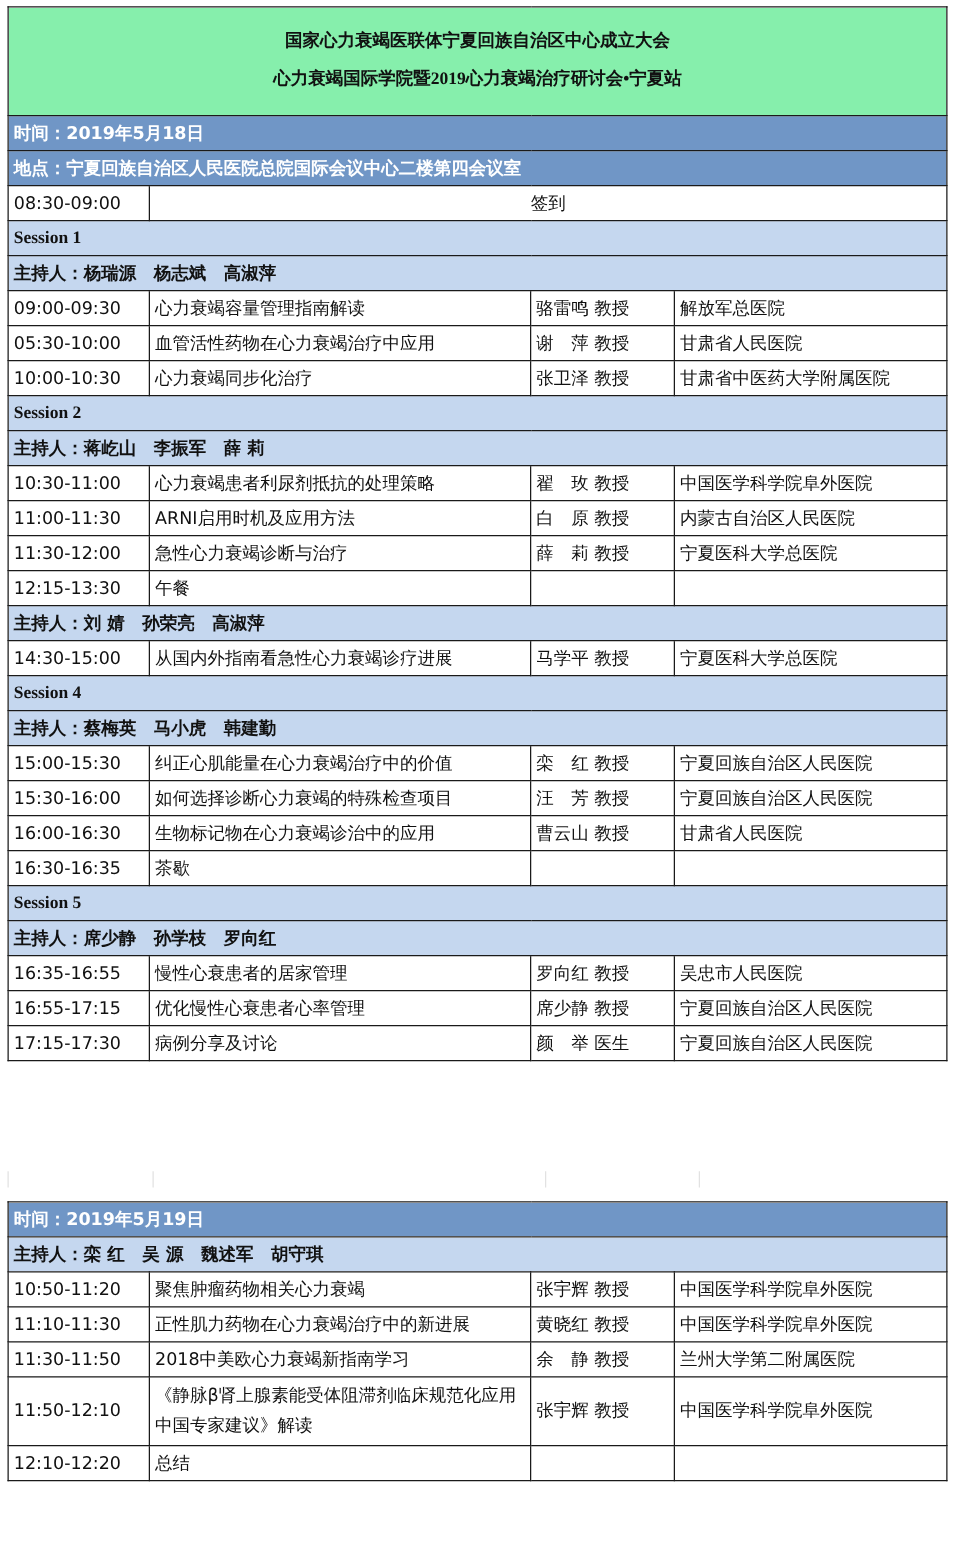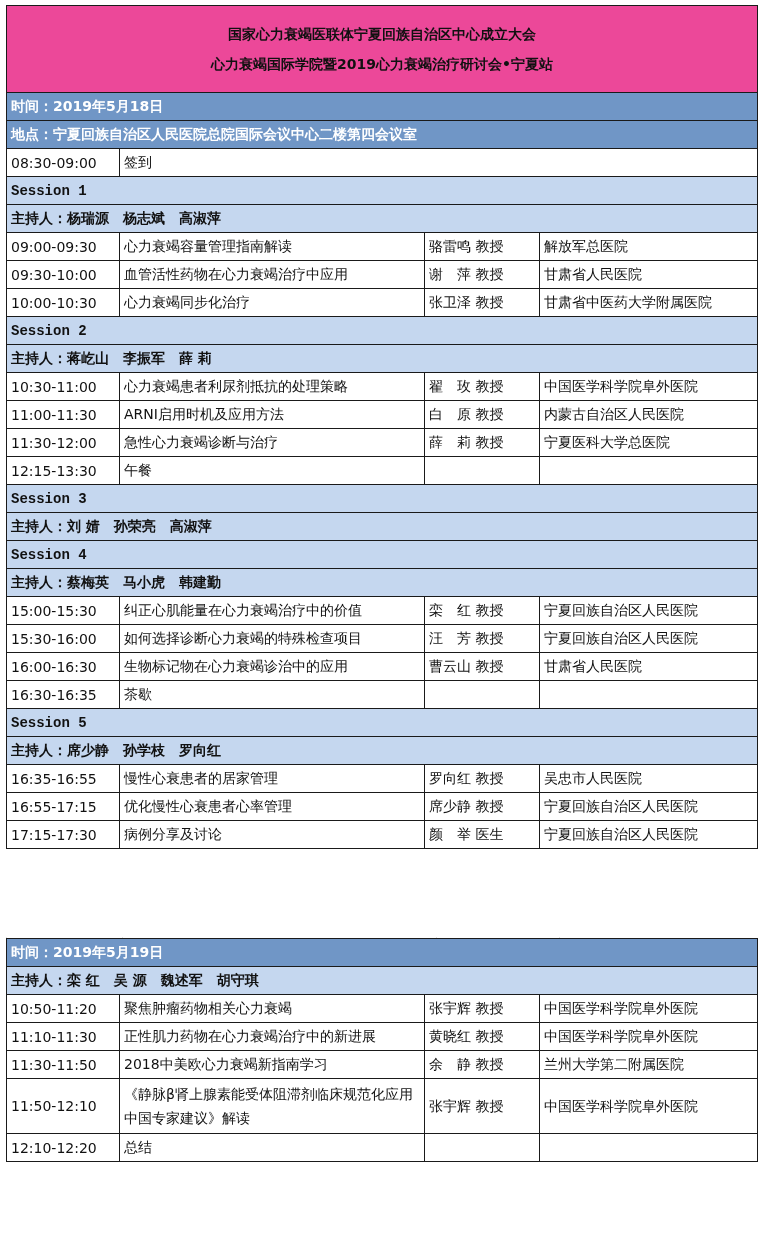--- a/index.html
+++ b/index.html
@@ -1,29 +1,29 @@
 <!DOCTYPE html>
 <html><head>
 <meta charset="utf-8">
 <style>
   html,body{margin:0;padding:0;background:#ffffff;}
   body{width:765px;height:1248px;position:relative;overflow:hidden;font-family:"DejaVu Sans","Liberation Sans",sans-serif;}
   .tbl{position:absolute;left:6px;width:752px;border-collapse:collapse;table-layout:fixed;}
   .tbl td{border:1px solid #1a1a1a;padding:0 4px;height:27px;font-size:14px;color:#111;white-space:nowrap;overflow:hidden;vertical-align:middle;}
   #t1{top:5px;}
-  #t2{top:938px;}
+  #t2{top:961px;}
   .c-time{width:113px;}
   .c-topic{width:305px;}
   .c-spk{width:115px;}
   .c-hosp{width:auto;}
-  .title{background:#ec4899;color:#fff;font-weight:bold;text-align:center;font-size:17px;height:86px!important;line-height:30px;white-space:normal!important;}
+  .title{background:#86efac;color:#fff;font-weight:bold;text-align:center;font-size:17px;height:86px!important;line-height:30px;white-space:normal!important;font-family:Liberation Serif, serif;}
   .dark{background:#7096c6;color:#fff!important;font-weight:bold;font-size:14px;}
   .light{background:#c5d7ef;font-weight:bold;}
-  .sess{font-family:Liberation Mono, monospace;font-size:15px;}
-  .center{}
+  .sess{font-family:Liberation Serif, serif;font-size:15px;}
+  .center{text-align:center;}
   .two{height:54px!important;white-space:normal!important;line-height:24px;}
   .gap{position:absolute;left:6px;top:937px;width:752px;height:13px;}
   .gap span{position:absolute;top:0;height:13px;border-left:1px solid #e2e2e2;}
 </style>
 </head>
 <body>
 
 <table class="tbl" id="t1">
   <colgroup>
       <col class="c-time">
@@ -55,21 +55,21 @@
     <tr>
         <td colspan="4" class="light">主持人：杨瑞源　杨志斌　高淑萍</td>
       </tr>
     <tr>
         <td>09:00-09:30</td>
         <td>心力衰竭容量管理指南解读</td>
         <td>骆雷鸣  教授</td>
         <td>解放军总医院</td>
       </tr>
     <tr>
-        <td>09:30-10:00</td>
+        <td>05:30-10:00</td>
         <td>血管活性药物在心力衰竭治疗中应用</td>
         <td>谢　萍  教授</td>
         <td>甘肃省人民医院</td>
       </tr>
     <tr>
         <td>10:00-10:30</td>
         <td>心力衰竭同步化治疗</td>
         <td>张卫泽  教授</td>
         <td>甘肃省中医药大学附属医院</td>
       </tr>
@@ -99,24 +99,27 @@
         <td>宁夏医科大学总医院</td>
       </tr>
     <tr>
         <td>12:15-13:30</td>
         <td>午餐</td>
         <td></td>
         <td></td>
       </tr>
 
     <tr>
-        <td colspan="4" class="light sess">Session 3</td>
-      </tr>
-    <tr>
         <td colspan="4" class="light">主持人：刘 婧　孙荣亮　高淑萍</td>
+      </tr>
+    <tr>
+        <td>14:30-15:00</td>
+        <td>从国内外指南看急性心力衰竭诊疗进展</td>
+        <td>马学平  教授</td>
+        <td>宁夏医科大学总医院</td>
       </tr>
 
     <tr>
         <td colspan="4" class="light sess">Session 4</td>
       </tr>
     <tr>
         <td colspan="4" class="light">主持人：蔡梅英　马小虎　韩建勤</td>
       </tr>
     <tr>
         <td>15:00-15:30</td>

